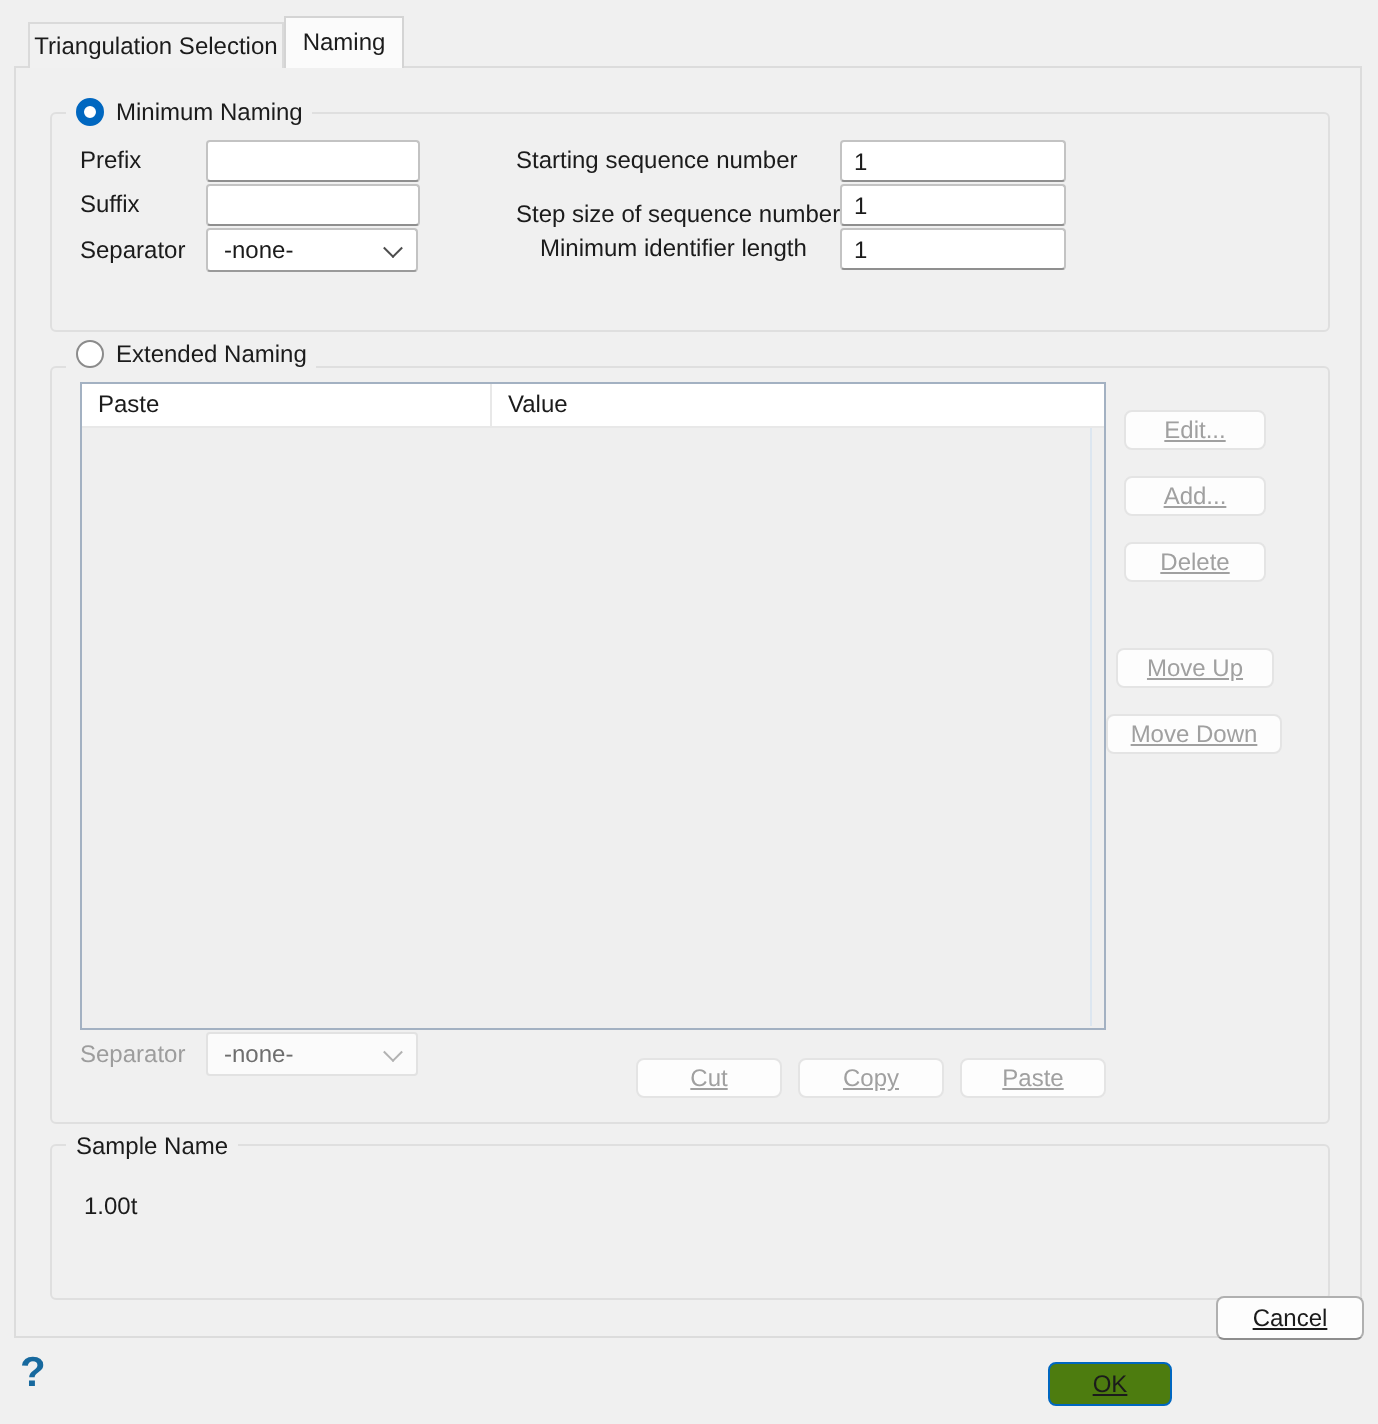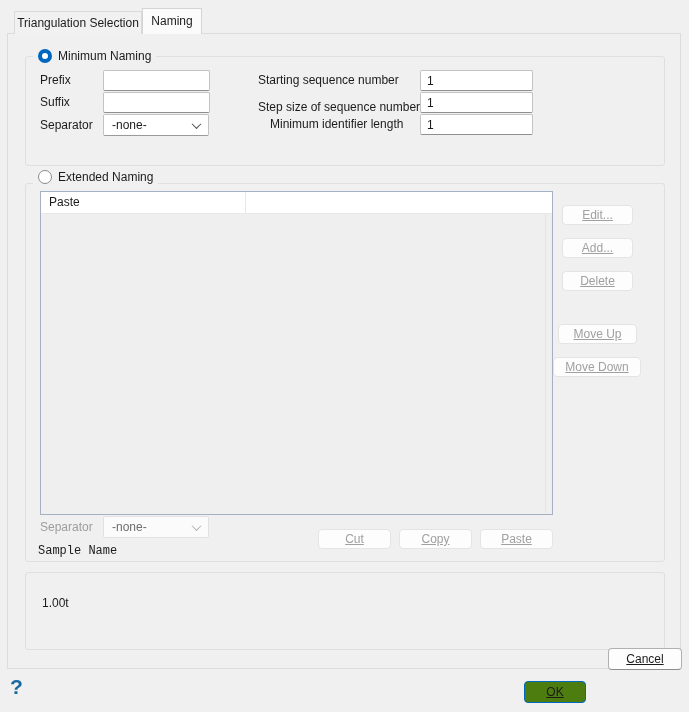--- a/index.html
+++ b/index.html
@@ -115,20 +115,21 @@
 
   <div class="abs groupbox" style="left:25px; top:183px; width:640px; height:379px;"></div>
   <div class="abs legend" style="left:33px; top:169px;">
     <span class="radio radio-off"></span>
     <span class="legend-text">Extended Naming</span>
   </div>
 
   <div class="abs listview" style="left:40px; top:191px; width:513px; height:324px;">
     <div class="lv-header">
       <div class="lv-col lv-col-type">Paste</div>
+      <div class="lv-col lv-col-value">Value</div>
     </div>
     <div class="lv-gridline"></div>
   </div>
 
   <div class="abs btn btn-disabled" style="left:562px; top:205px; width:71px; height:20px;">Edit...</div>
   <div class="abs btn btn-disabled" style="left:562px; top:238px; width:71px; height:20px;">Add...</div>
   <div class="abs btn btn-disabled" style="left:562px; top:271px; width:71px; height:20px;">Delete</div>
   <div class="abs btn btn-disabled" style="left:558px; top:324px; width:79px; height:20px;">Move Up</div>
   <div class="abs btn btn-disabled" style="left:553px; top:357px; width:88px; height:20px;">Move Down</div>
 
@@ -136,21 +137,21 @@
   <div class="abs dropdown dropdown-disabled" style="left:103px; top:516px; width:106px; height:22px;">
     <span class="dd-value">-none-</span>
     <span class="chevron chevron-disabled"></span>
   </div>
 
   <div class="abs btn btn-disabled" style="left:318px; top:529px; width:73px; height:20px;">Cut</div>
   <div class="abs btn btn-disabled" style="left:399px; top:529px; width:73px; height:20px;">Copy</div>
   <div class="abs btn btn-disabled" style="left:480px; top:529px; width:73px; height:20px;">Paste</div>
 
   <div class="abs groupbox" style="left:25px; top:572px; width:640px; height:78px;"></div>
-  <div class="abs legend" style="left:33px; top:543px;font-family:Liberation Mono, monospace;">
+  <div class="abs legend" style="left:33px; top:565px;">
     <span class="legend-text">Sample Name</span>
   </div>
   <div class="abs sample-value" style="left:42px; top:596px;">1.00t</div>
 
   <div class="abs help" style="left:10px; top:676px;">?</div>
   <div class="abs btn btn-ok" style="left:524px; top:681px; width:62px; height:22px;">OK</div>
   <div class="abs btn btn-cancel" style="left:608px; top:648px; width:74px; height:22px;">Cancel</div>
 
 </div>
 

